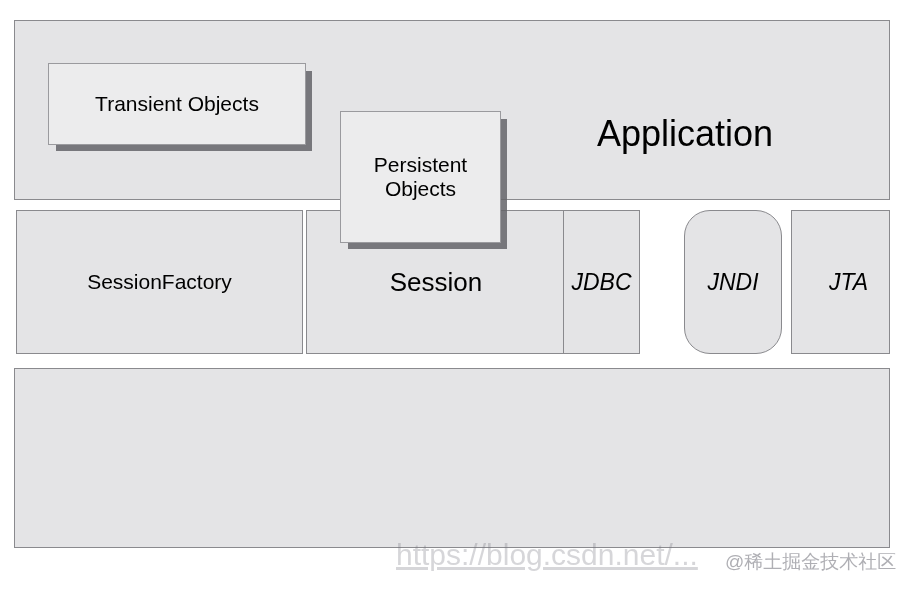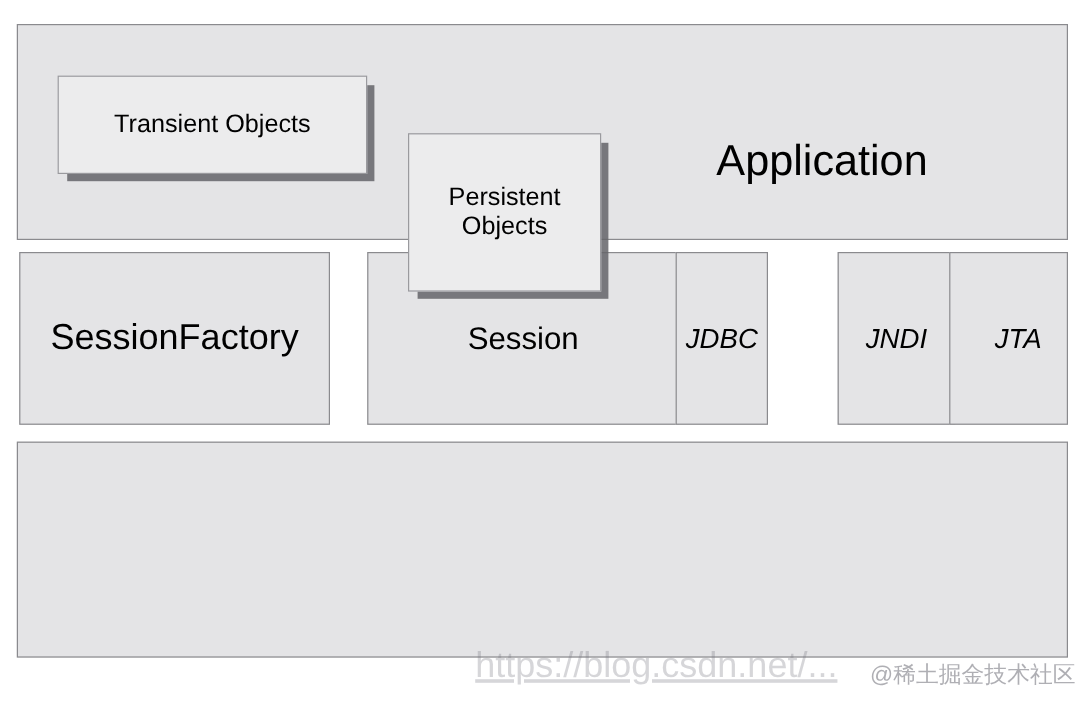--- a/index.html
+++ b/index.html
@@ -62,41 +62,41 @@
     left: 48px;  top: 63px;   width: 258px; height: 82px;
     font-size: 21px;
   }
 
   #persistent-objects-box {
     left: 340px; top: 111px;  width: 161px; height: 132px;
     font-size: 21px;
   }
 
   #sessionfactory-box {
-    left: 16px;  top: 210px;  width: 259px; height: 144px;
-    font-size: 30px;
+    left: 16px;  top: 210px;  width: 287px; height: 144px;
+    font-size: 21px;
   }
   #session-box {
     left: 306px; top: 210px;  width: 260px; height: 144px;
     font-size: 26px;
     padding-left: 24px;
   }
   #session-label {
     position: absolute;
     left: 0; right: 0;
     top: 57px;
     text-align: center;
   }
   #jdbc-box {
     left: 563px; top: 210px;  width: 77px;  height: 144px;
     font-size: 23px; font-style: italic;
   }
   #jndi-box {
-    left: 698px; top: 210px;  width: 98px;  height: 144px;
-    font-size: 23px; font-style: italic;
+    left: 684px; top: 210px;  width: 98px;  height: 144px;
+    font-size: 23px; font-style: italic; border-radius: 26px;
   }
   #jta-box {
     left: 791px; top: 210px;  width: 99px;  height: 144px;
     font-size: 23px; font-style: italic; padding-left: 16px;
   }
 
   #database-box {
     left: 14px;  top: 368px;  width: 876px; height: 180px;
   }
   #database-label {

